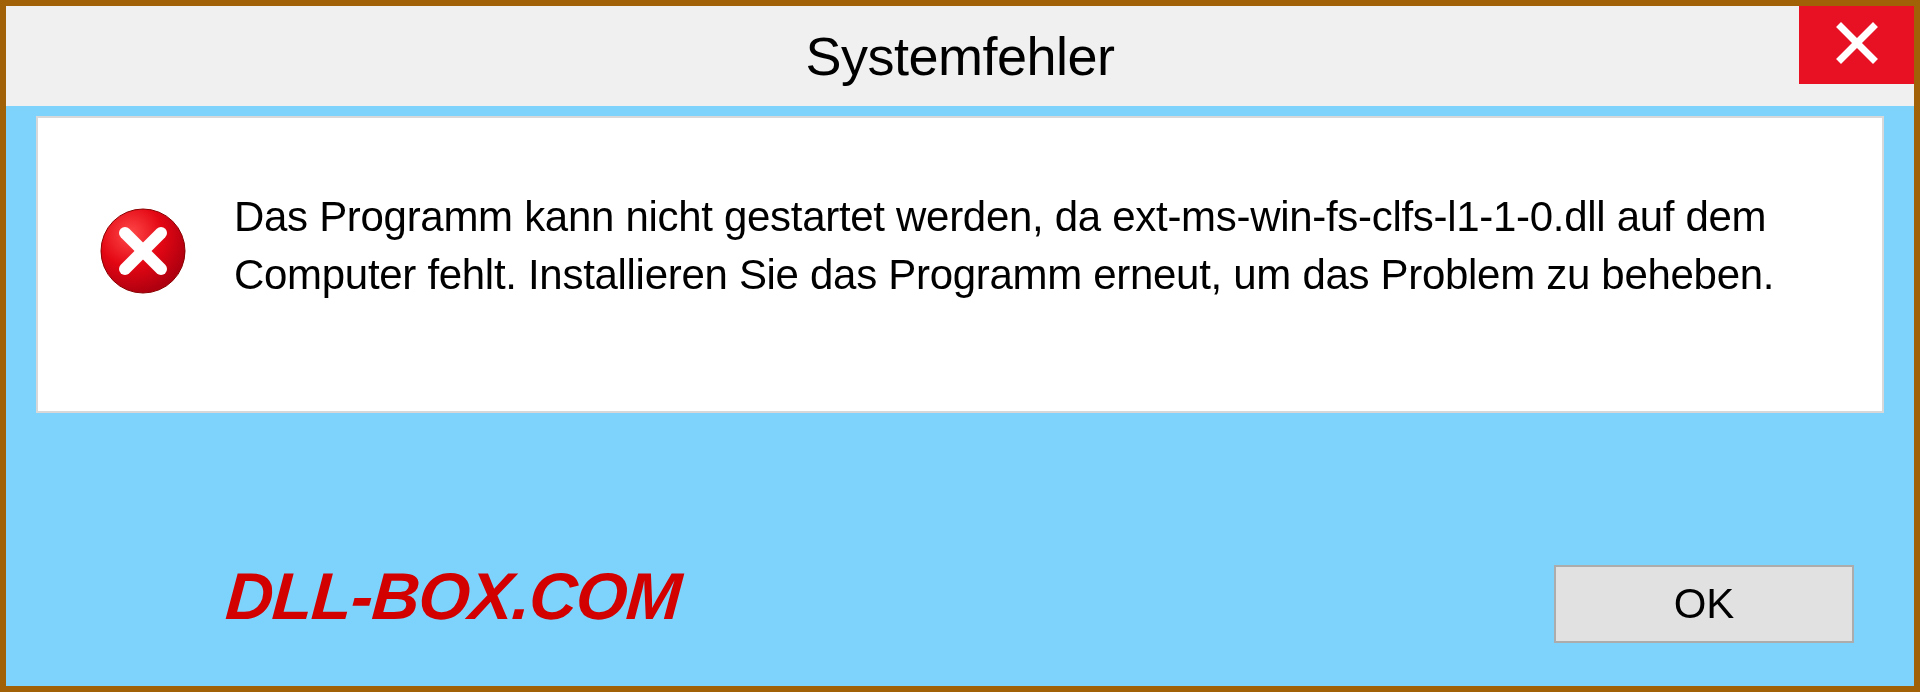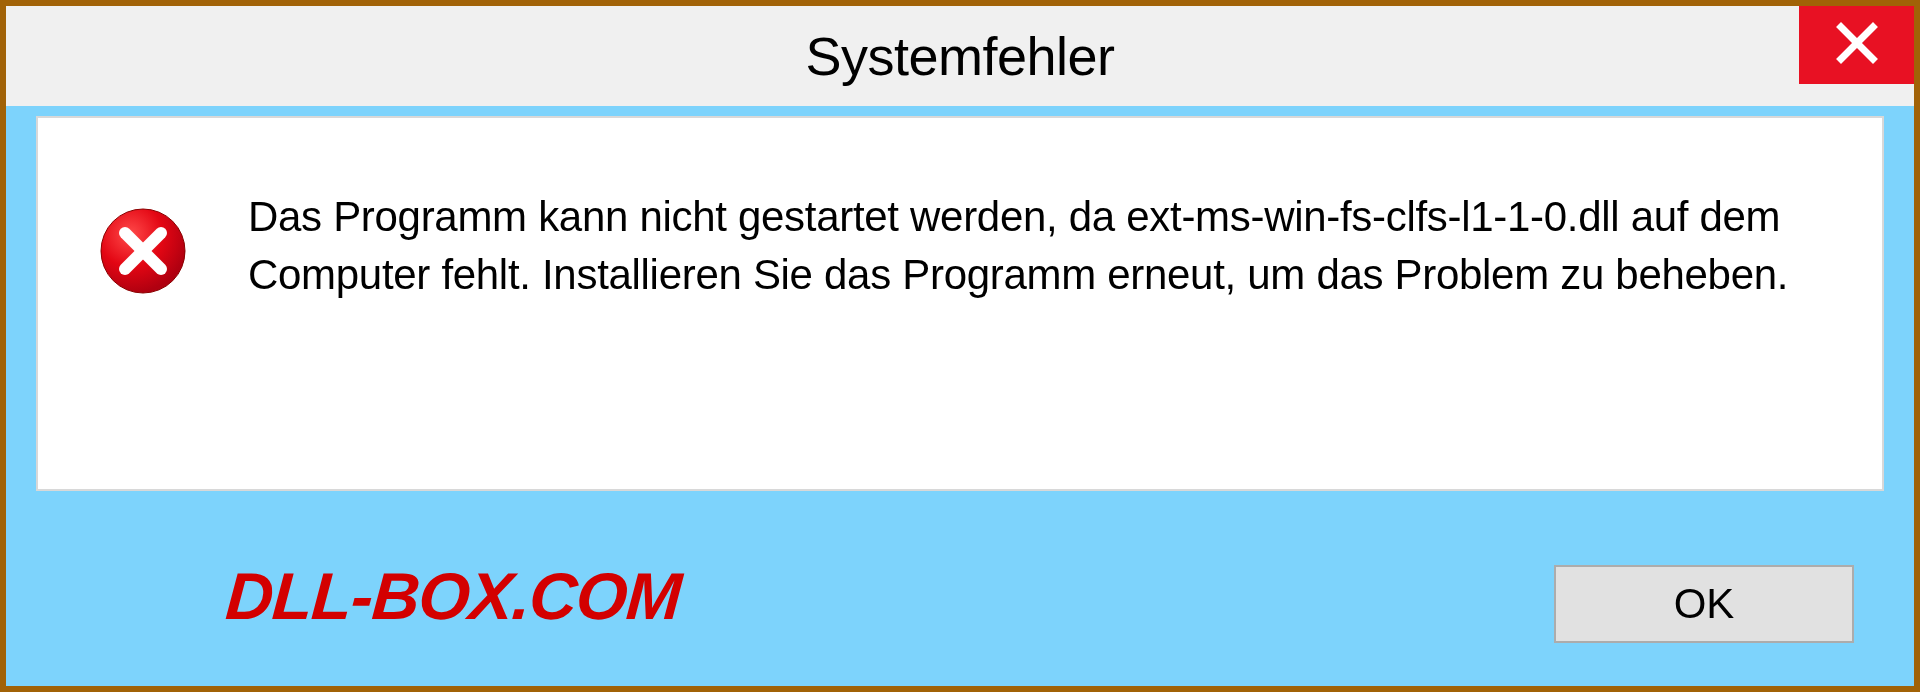--- a/index.html
+++ b/index.html
@@ -50,25 +50,25 @@
       cursor: pointer;
     }
     .close-btn svg {
       width: 44px;
       height: 44px;
     }
     .content-area {
       margin: 10px 30px 0 30px;
       background: #fff;
       border: 2px solid #d8d8d8;
-      height: 375px;
+      height: 297px;
       padding: 70px 60px 60px 60px;
       display: flex;
       align-items: flex-start;
-      gap: 60px;
+      gap: 46px;
     }
     .error-icon-wrap {
       flex-shrink: 0;
       width: 90px;
       height: 90px;
       margin-top: 18px;
     }
     .error-icon-wrap svg {
       width: 90px;
       height: 90px;

